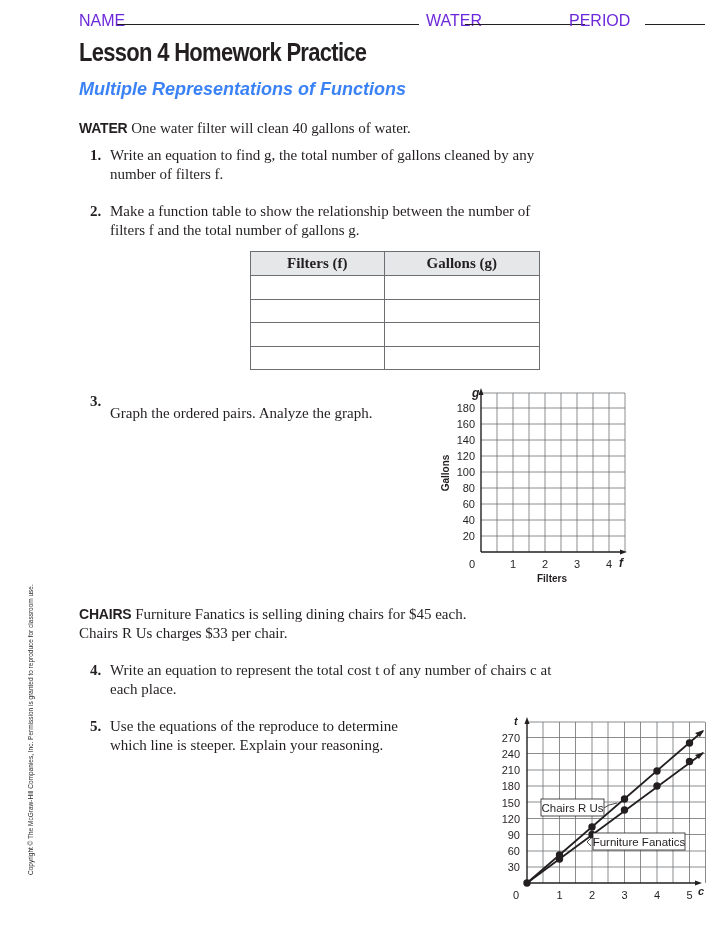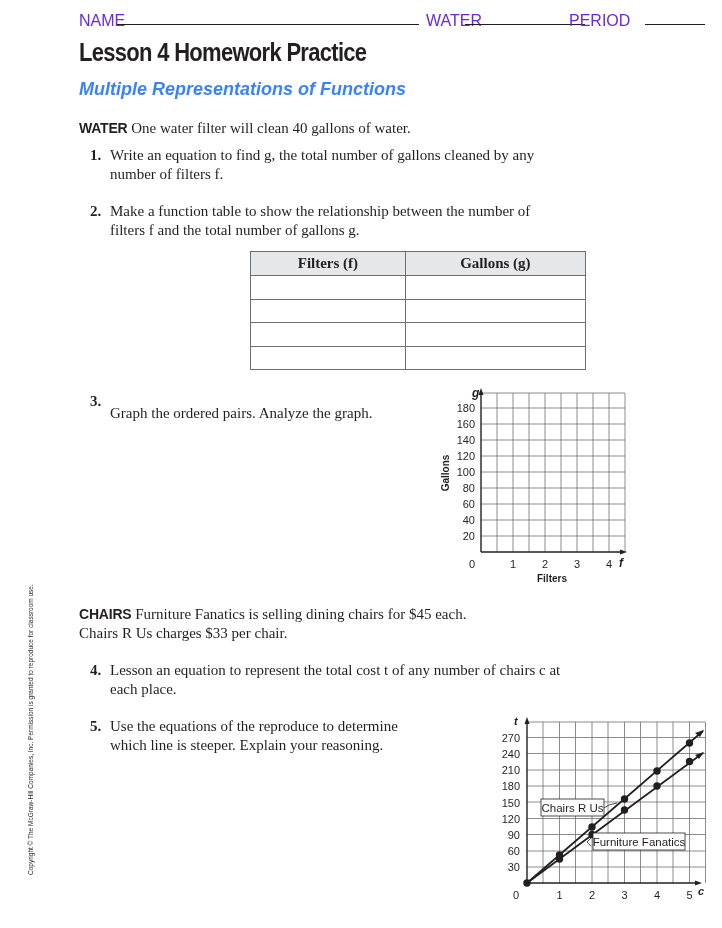--- a/index.html
+++ b/index.html
@@ -7,21 +7,21 @@
   .abs { position:absolute; }
   .header-row { top:10px; left:79px; width:630px; height:18px; font-family:"Liberation Sans", sans-serif; font-size:16px; color:#6d28d9; }
   .header-row span.lbl { position:absolute; top:2px; }
   .header-row span.line { position:absolute; top:14px; height:0; border-bottom:1px solid #231f20; }
   .title { top:38px; left:79px; font-family:"Liberation Sans", sans-serif; font-weight:bold; font-size:25px; letter-spacing:-0.8px; transform:scaleX(0.88); transform-origin:left; white-space:nowrap; }
   .subtitle { top:79px; left:79px; font-family:"Liberation Sans", sans-serif; font-style:italic; font-weight:bold; font-size:18px; color:#3b82f6; white-space:nowrap; }
   .serif { font-family:"Liberation Serif", serif; font-size:15px; line-height:19px; }
   .sec-label { font-family:Liberation Sans, sans-serif; font-size:14px; font-weight:bold; letter-spacing:-0.2px; }
   .qnum { position:absolute; left:0; font-weight:bold; }
   .qtext { position:absolute; left:20px; }
-  table.ftable { position:absolute; top:251px; left:250px; width:336px; border-collapse:collapse; font-family:"Liberation Serif", serif; }
+  table.ftable { position:absolute; top:251px; left:250px; width:290px; border-collapse:collapse; font-family:"Liberation Serif", serif; }
   table.ftable th, table.ftable td { border:1px solid #6d6e71; height:22.5px; padding:0; }
   table.ftable th { background:#e6e7e8; font-size:15px; font-weight:bold; height:23px; }
   .copyright { position:absolute; left:27px; top:875px; transform:rotate(-90deg); transform-origin:left top; font-family:"Liberation Sans", sans-serif; font-size:6.5px; color:#231f20; white-space:nowrap; }
   svg text { font-family:"Liberation Sans", sans-serif; }
 </style>
 </head>
 <body>
 
 <div class="abs header-row">
   <span class="lbl" style="left:0;">NAME</span>
@@ -139,21 +139,21 @@
 </svg>
 
 <div class="abs serif" style="top:605px; left:79px; white-space:nowrap;">
   <span class="sec-label">CHAIRS</span>
   <span>Furniture Fanatics is selling dining chairs for $45 each.</span><br>
   <span>Chairs R Us charges $33 per chair.</span>
 </div>
 
 <div class="abs serif" style="top:661px; left:90px; width:560px; height:40px;">
   <span class="qnum" style="top:0;">4.</span>
-  <span class="qtext" style="top:0; white-space:nowrap;">Lesson an equation to represent the total cost t of any number of chairs c at</span>
+  <span class="qtext" style="top:0; white-space:nowrap;">Write an equation to represent the total cost t of any number of chairs c at</span>
   <span class="qtext" style="top:19px; white-space:nowrap;">each place.</span>
 </div>
 
 <div class="abs serif" style="top:717px; left:90px; width:380px; height:40px;">
   <span class="qnum" style="top:0;">5.</span>
   <span class="qtext" style="top:0; white-space:nowrap;">Use the equations of the reproduce to determine</span>
   <span class="qtext" style="top:19px; white-space:nowrap;">which line is steeper. Explain your reasoning.</span>
 </div>
 
 <svg class="abs" style="left:495px; top:712px;" width="227" height="200">

